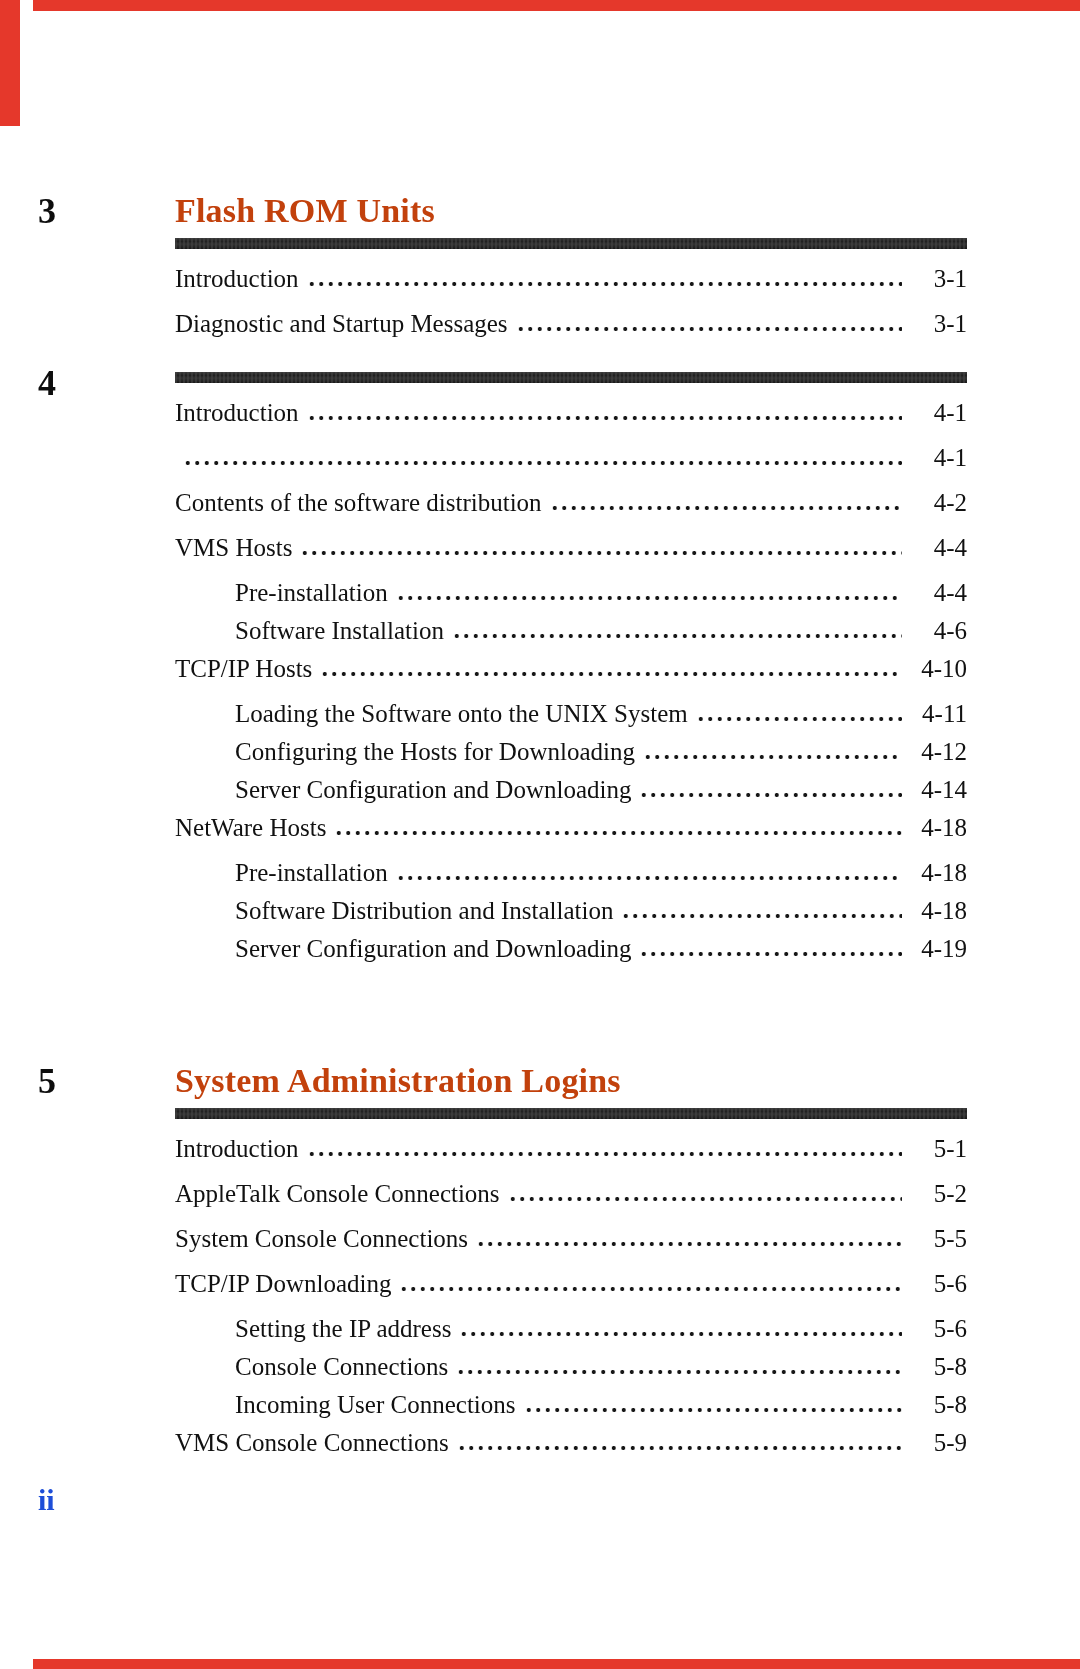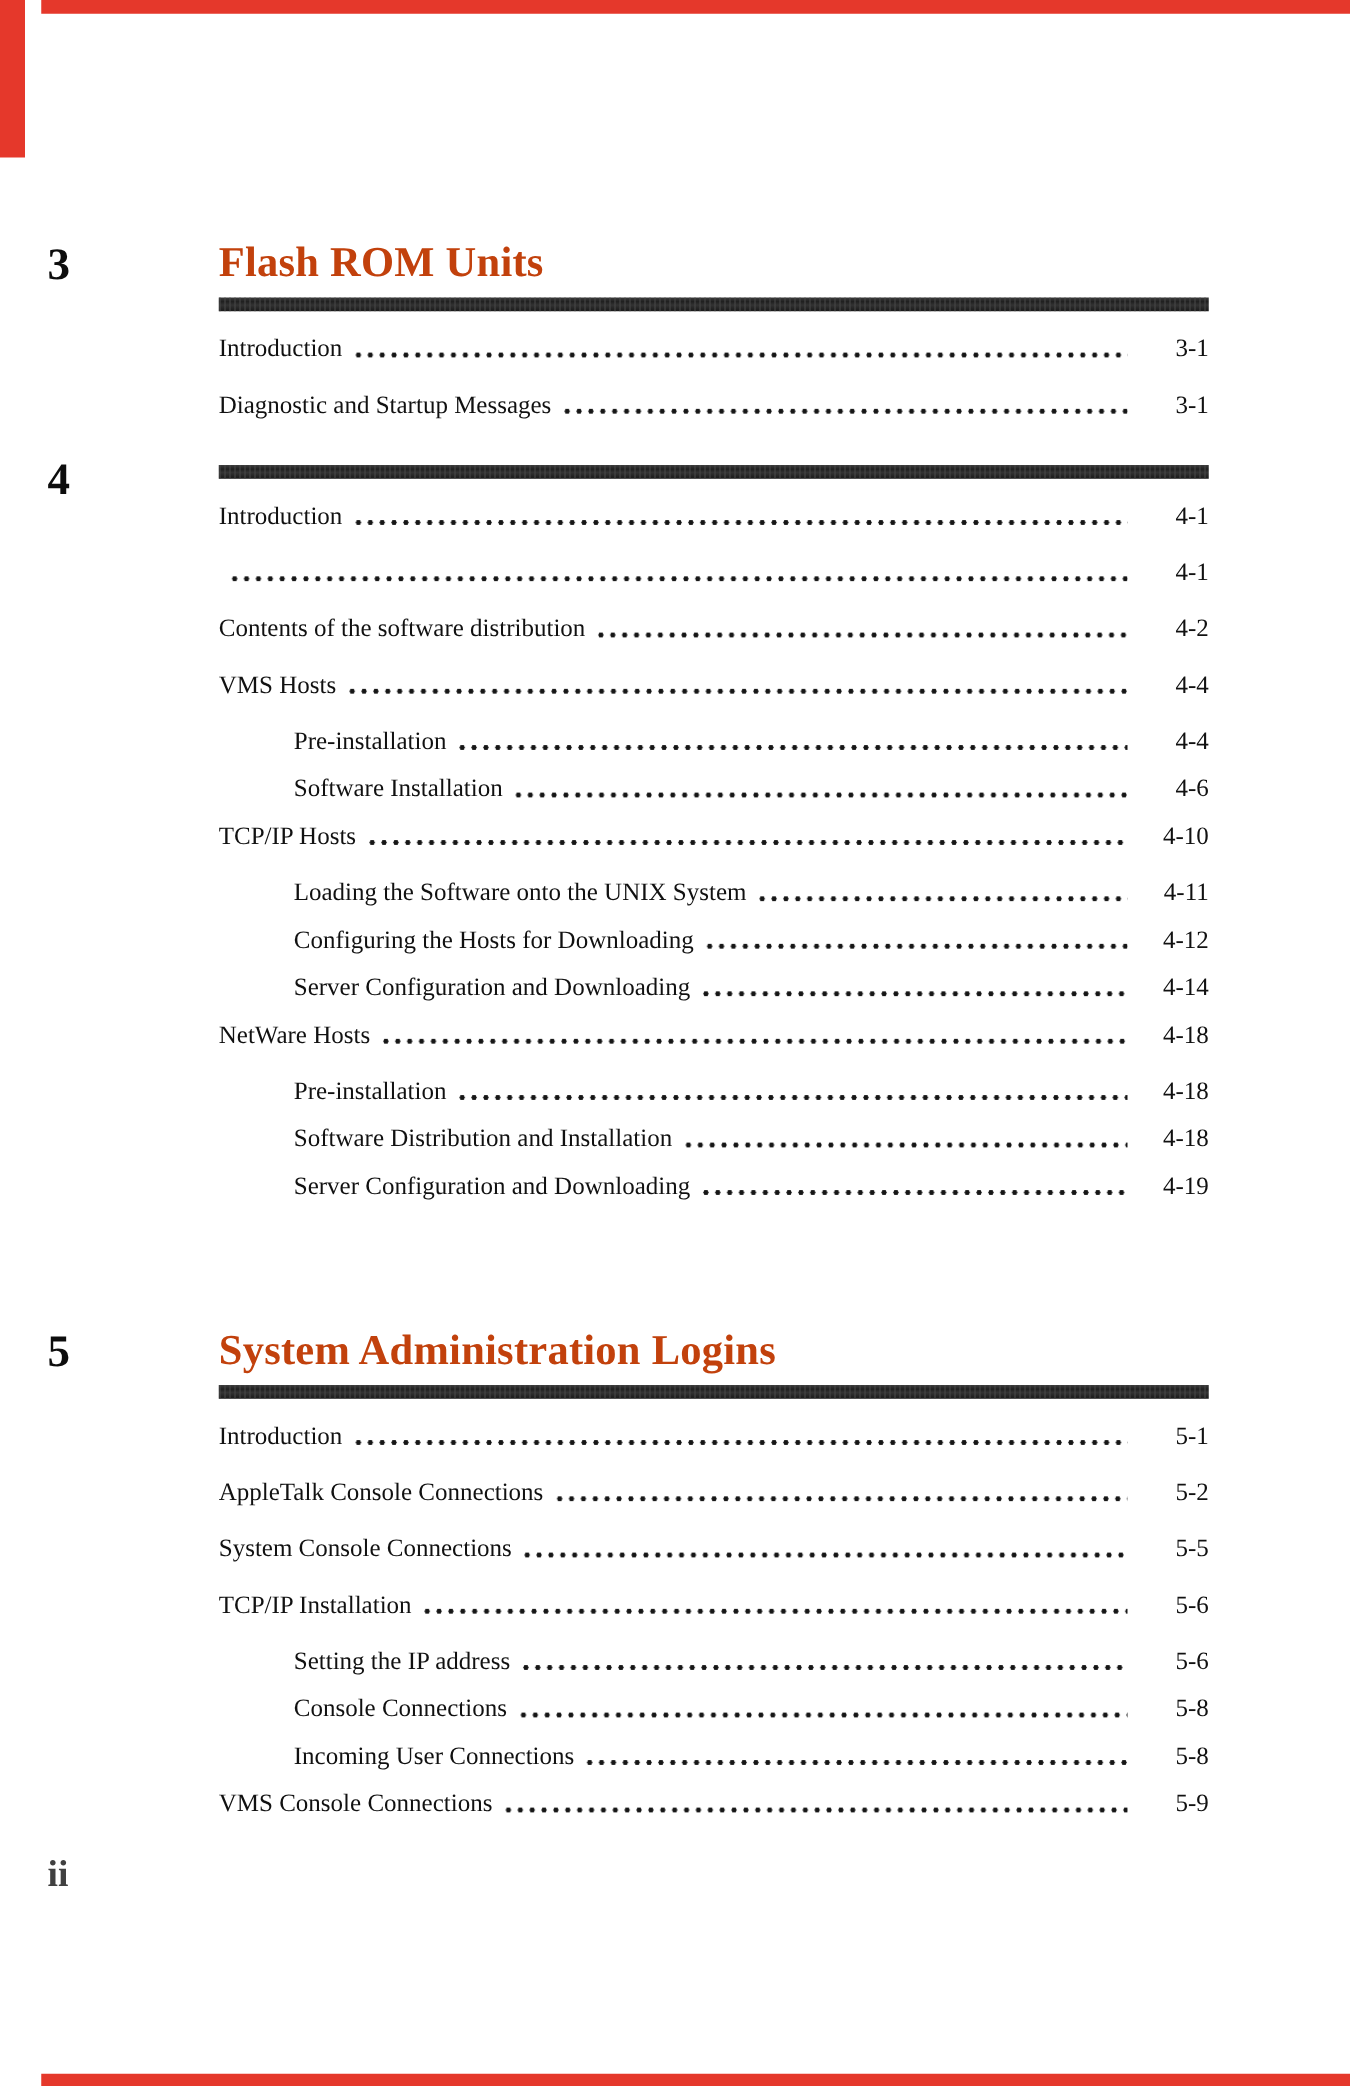--- a/index.html
+++ b/index.html
@@ -55,21 +55,21 @@
     background:
       repeating-linear-gradient(90deg, rgba(70,70,70,0.55) 0 2px, rgba(0,0,0,0) 2px 4px),
       linear-gradient(180deg, #3c3c3c 0%, #1f1f1f 30%, #333333 55%, #181818 100%);
   }
 
   .entries { margin-top: 15px; }
 
   .entry {
     display: flex;
     align-items: flex-start;
-    font-size: 20px;
+    font-size: 25px;
     line-height: 30px;
     margin-bottom: 15px;
   }
   .entry.lvl1 { margin-left: 60px; margin-bottom: 8px; }
 
   .entry-label { white-space: nowrap; flex: 0 0 auto; }
 
   .leader {
     flex: 1 1 auto;
     min-width: 18px;
@@ -87,21 +87,21 @@
     min-width: 58px;
     text-align: right;
     white-space: nowrap;
   }
 
   .folio {
     margin-top: 10px;
     font-size: 30px;
     font-weight: bold;
     line-height: 34px;
-    color: #404040;
+    color: #1d4ed8;
   }
 </style>
 </head>
 <body>
 
 <div class="red-mark red-mark-top" style="background: rgb(229, 56, 43);"></div>
 <div class="red-mark red-mark-left" style="background: rgb(229, 56, 43);"></div>
 <div class="red-mark red-mark-bottom" style="background: rgb(229, 56, 43);"></div>
 
 <div class="page">
@@ -236,21 +236,21 @@
     <span class="entry-page">5-2</span>
   </div>
 
   <div class="entry">
     <span class="entry-label">System Console Connections</span>
     <span class="leader"></span>
     <span class="entry-page">5-5</span>
   </div>
 
   <div class="entry">
-    <span class="entry-label">TCP/IP Installation</span>
+    <span class="entry-label">TCP/IP Downloading</span>
     <span class="leader"></span>
     <span class="entry-page">5-6</span>
   </div>
 
   <div class="entry lvl1">
     <span class="entry-label">Setting the IP address</span>
     <span class="leader"></span>
     <span class="entry-page">5-6</span>
   </div>
 

